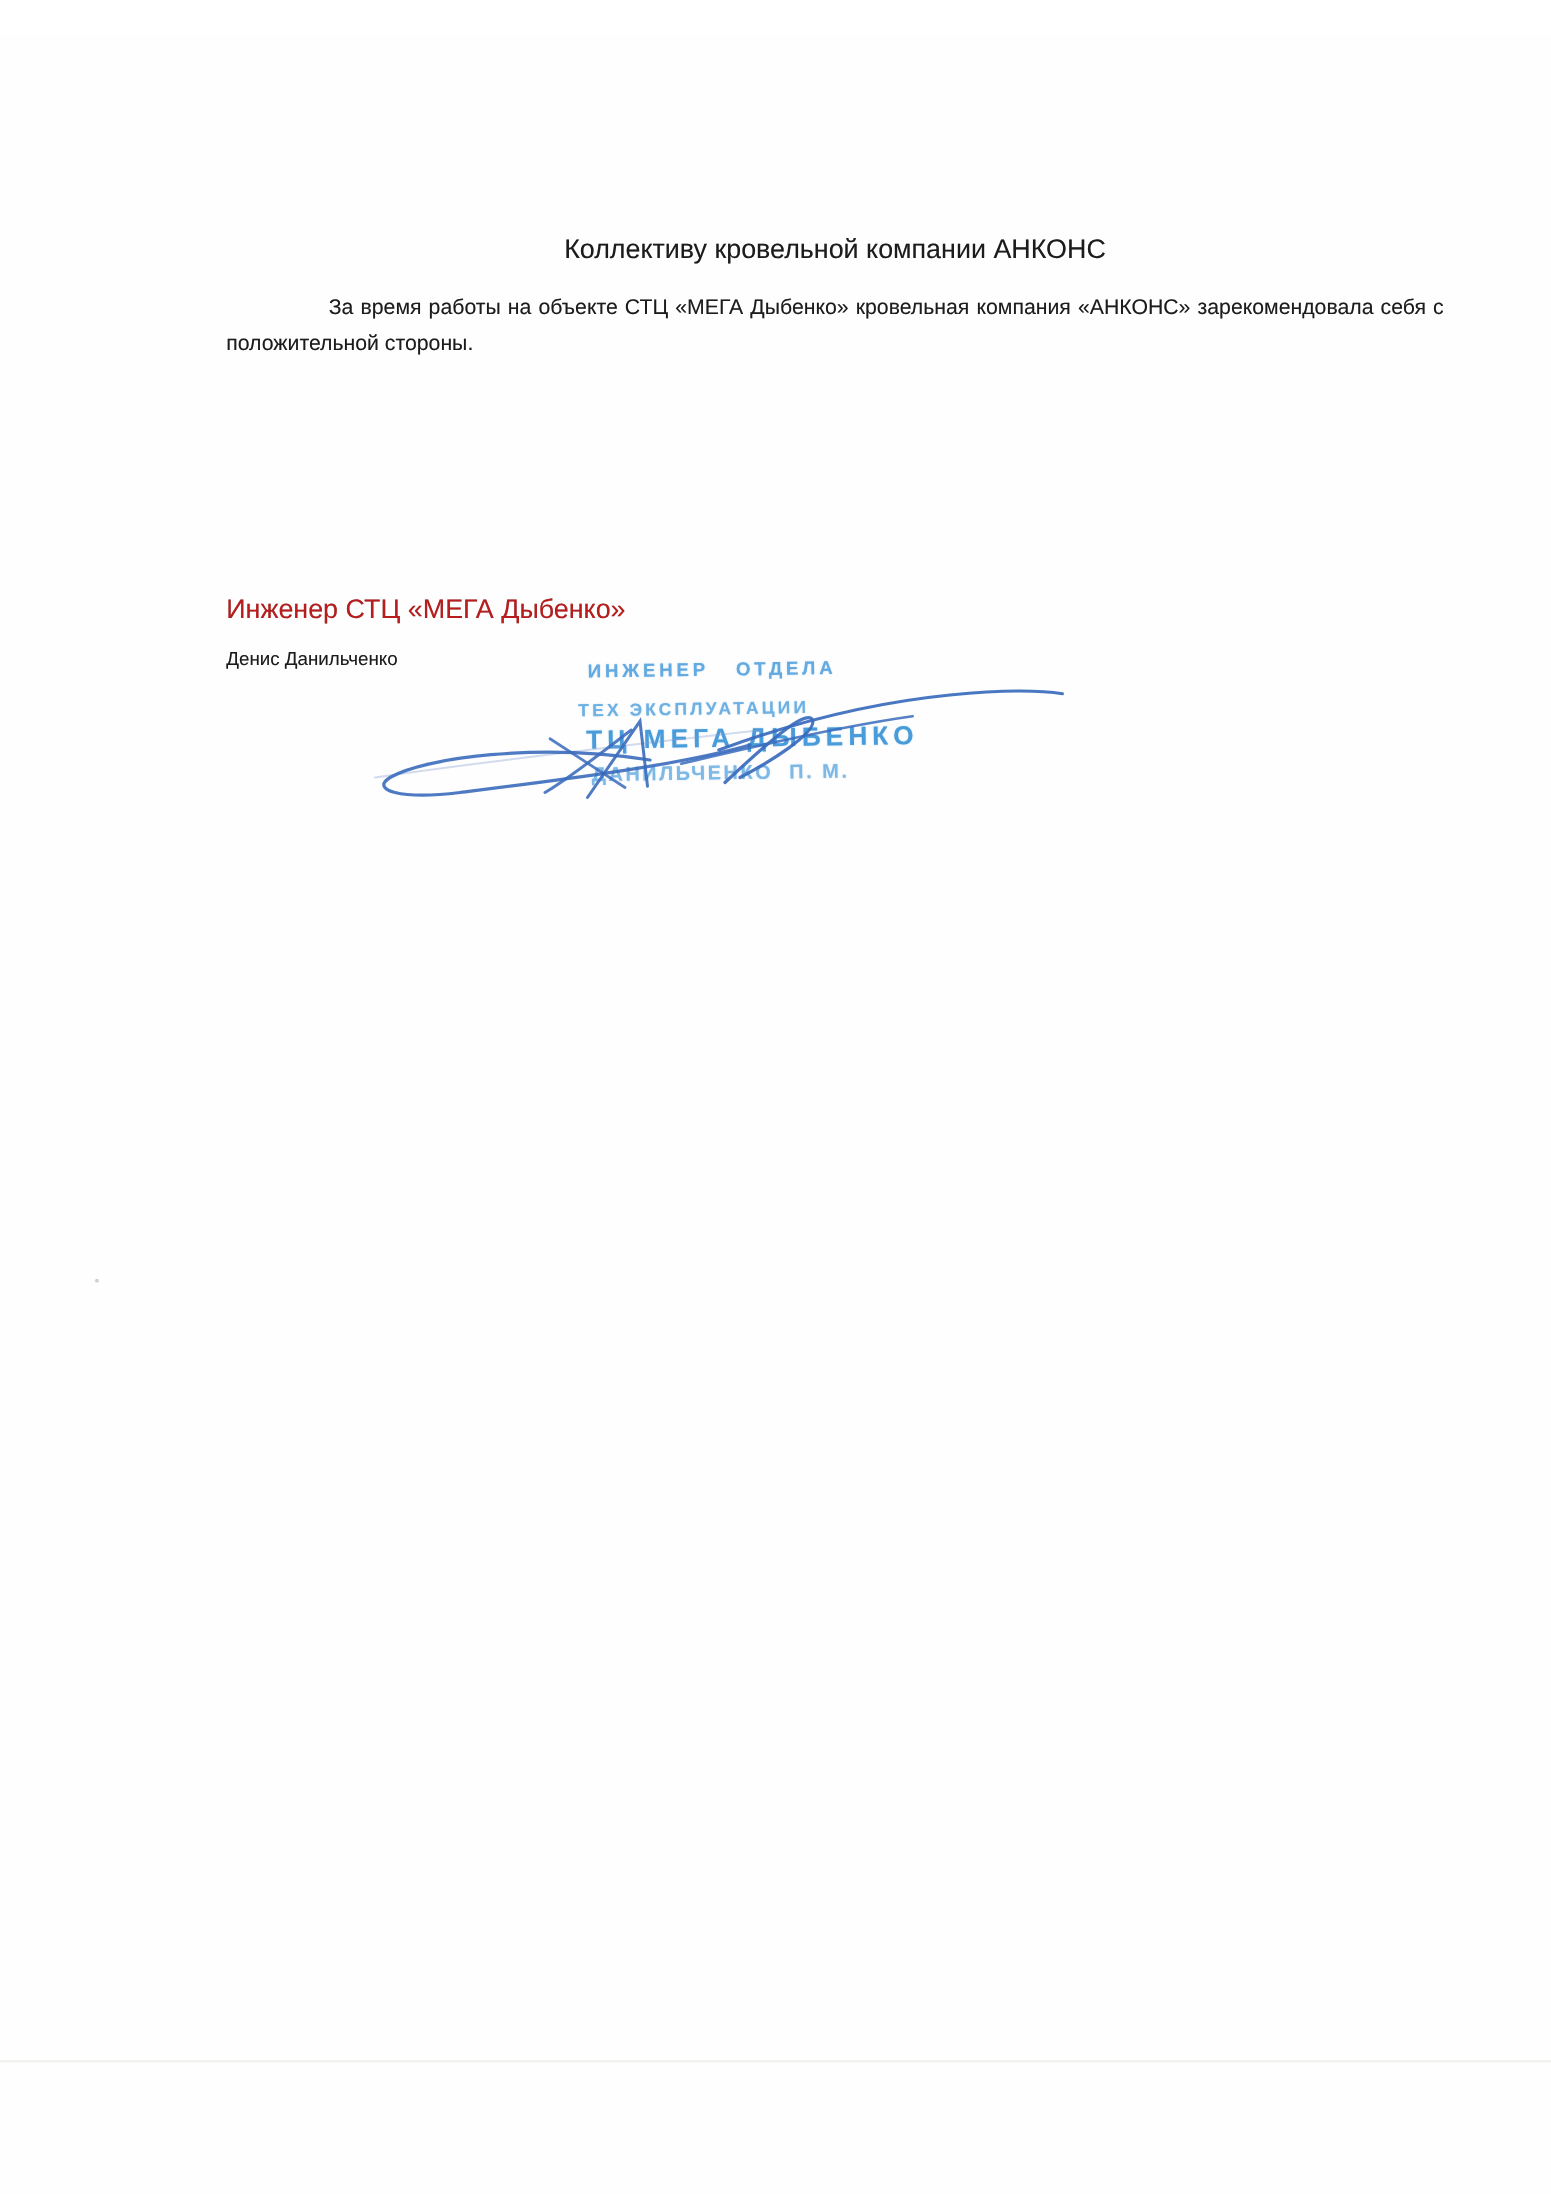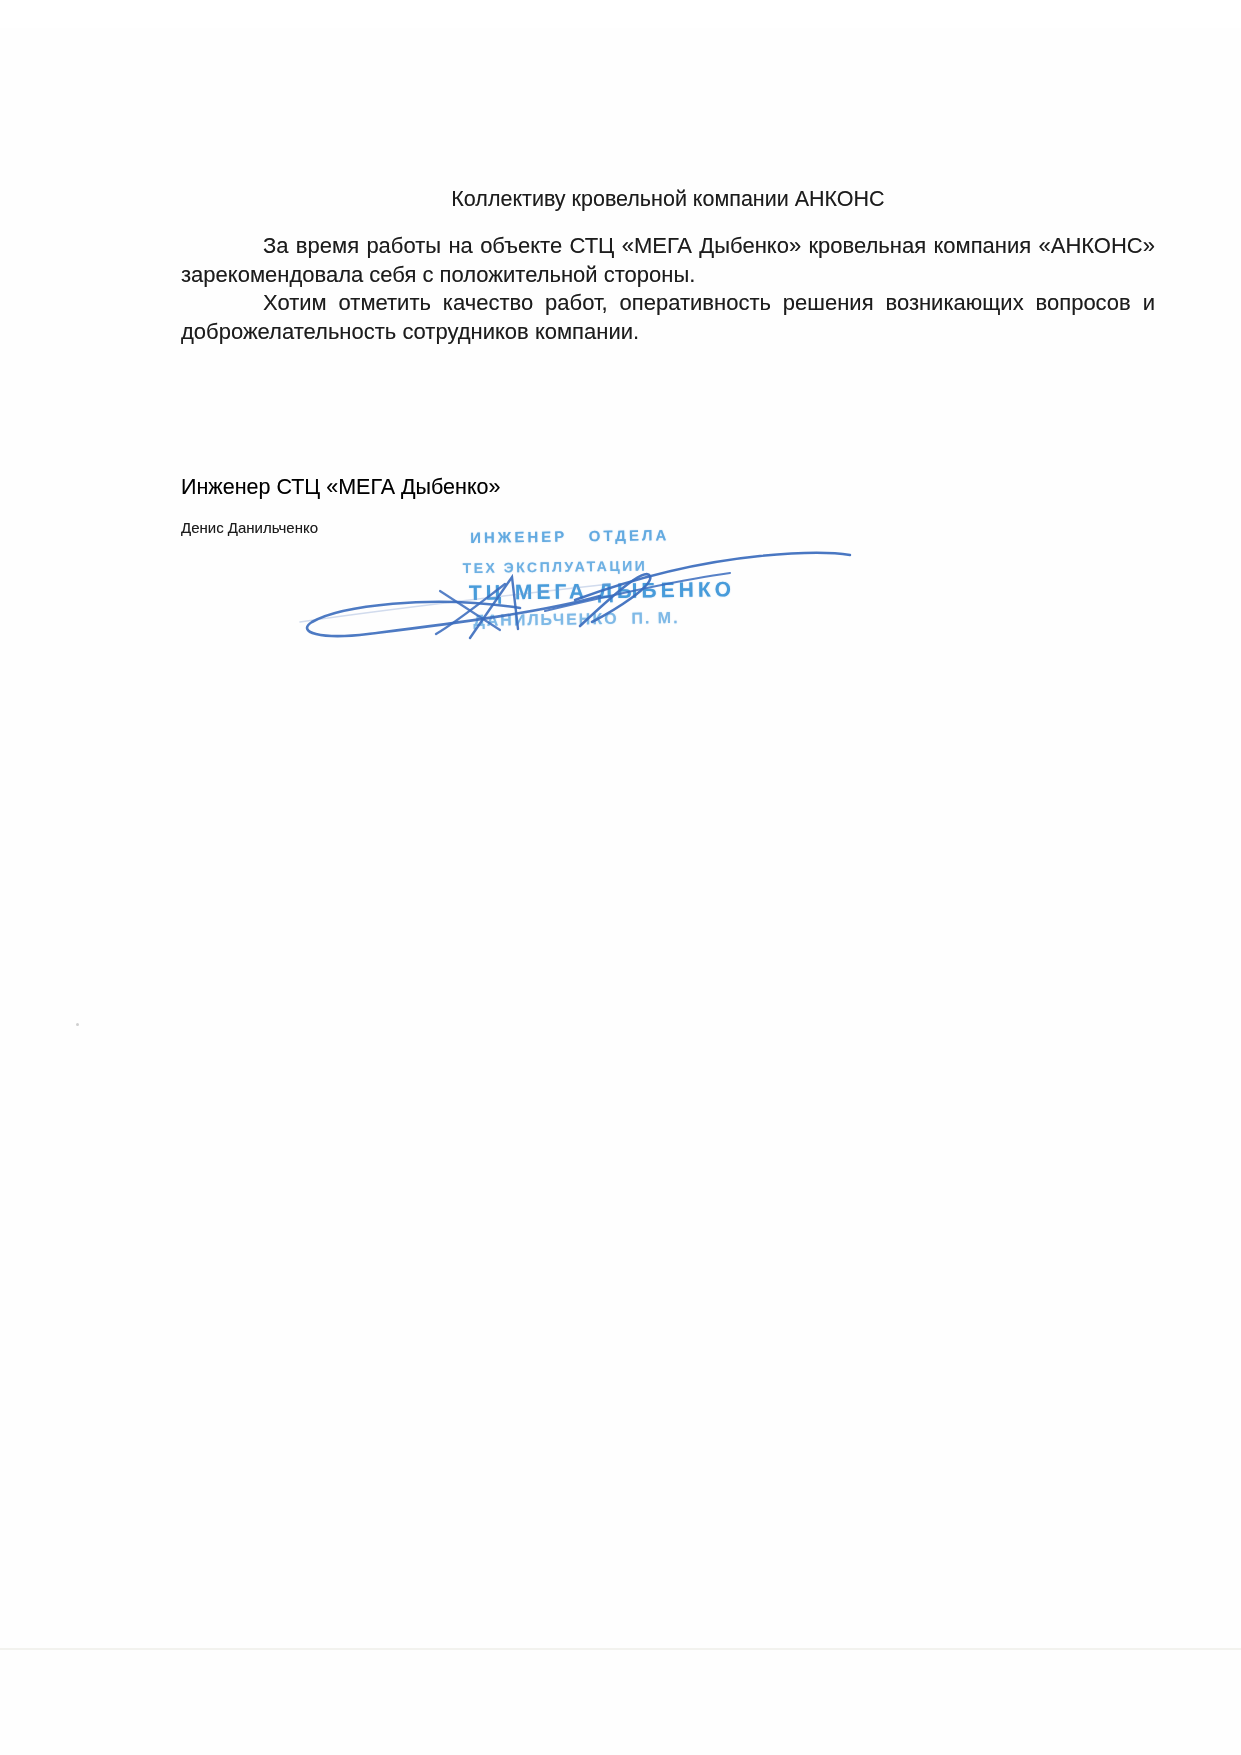--- a/index.html
+++ b/index.html
@@ -26,36 +26,36 @@
     font-size: 21.5px;
     line-height: 29px;
     color: #1c1c1c;
     text-shadow: 0 0 0.5px rgba(30,30,30,0.4);
   }
   .doc-body {
     position: absolute;
     left: 181px;
     top: 204px;
     width: 974px;
-    font-size: 22px;
+    font-size: 17px;
     line-height: 28.6px;
     color: #1c1c1c;
     text-shadow: 0 0 0.5px rgba(30,30,30,0.4);
   }
   .doc-body p {
     margin: 0;
     text-align: justify;
     text-indent: 82px;
   }
   .signoff-position {
     position: absolute;
     left: 181px;
     top: 447px;
     font-size: 21.5px;
-    color: #000000;
+    color: #b91c1c;
     text-shadow: 0 0 0.5px rgba(30,30,30,0.4);
   }
   .signoff-name {
     position: absolute;
     left: 181px;
     top: 491px;
     font-size: 15px;
     color: #1c1c1c;
     text-shadow: 0 0 0.5px rgba(30,30,30,0.4);
   }
@@ -110,21 +110,20 @@
 </style>
 </head>
 <body>
 
 <div class="page">
 
   <div class="doc-title">Коллективу кровельной компании АНКОНС</div>
 
   <div class="doc-body">
     <p>За время работы на объекте СТЦ «МЕГА Дыбенко» кровельная компания «АНКОНС» зарекомендовала себя с положительной стороны.</p>
-    <p>Хотим отметить качество работ, оперативность решения возникающих вопросов и доброжелательность сотрудников компании.</p>
   </div>
 
   <div class="signoff-position">Инженер СТЦ «МЕГА Дыбенко»</div>
 
   <div class="signoff-name">Денис Данильченко</div>
 
   <div class="stamp">
     <div class="s-line s1">ИНЖЕНЕР   ОТДЕЛА</div>
     <div class="s-line s2">ТЕХ ЭКСПЛУАТАЦИИ</div>
     <div class="s-line s3">ТЦ МЕГА ДЫБЕНКО</div>

